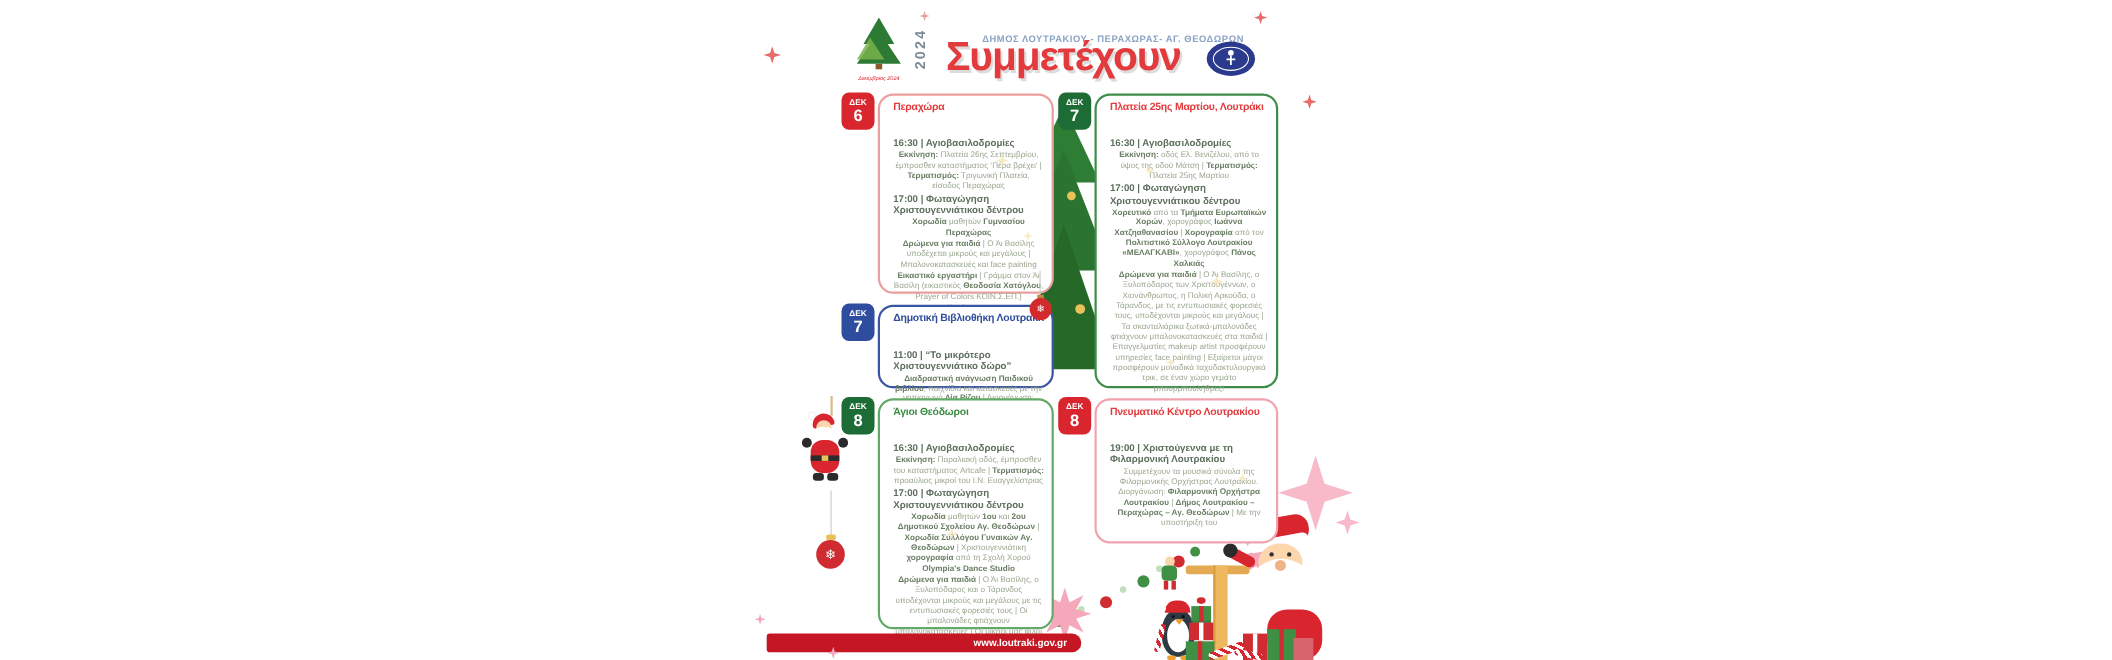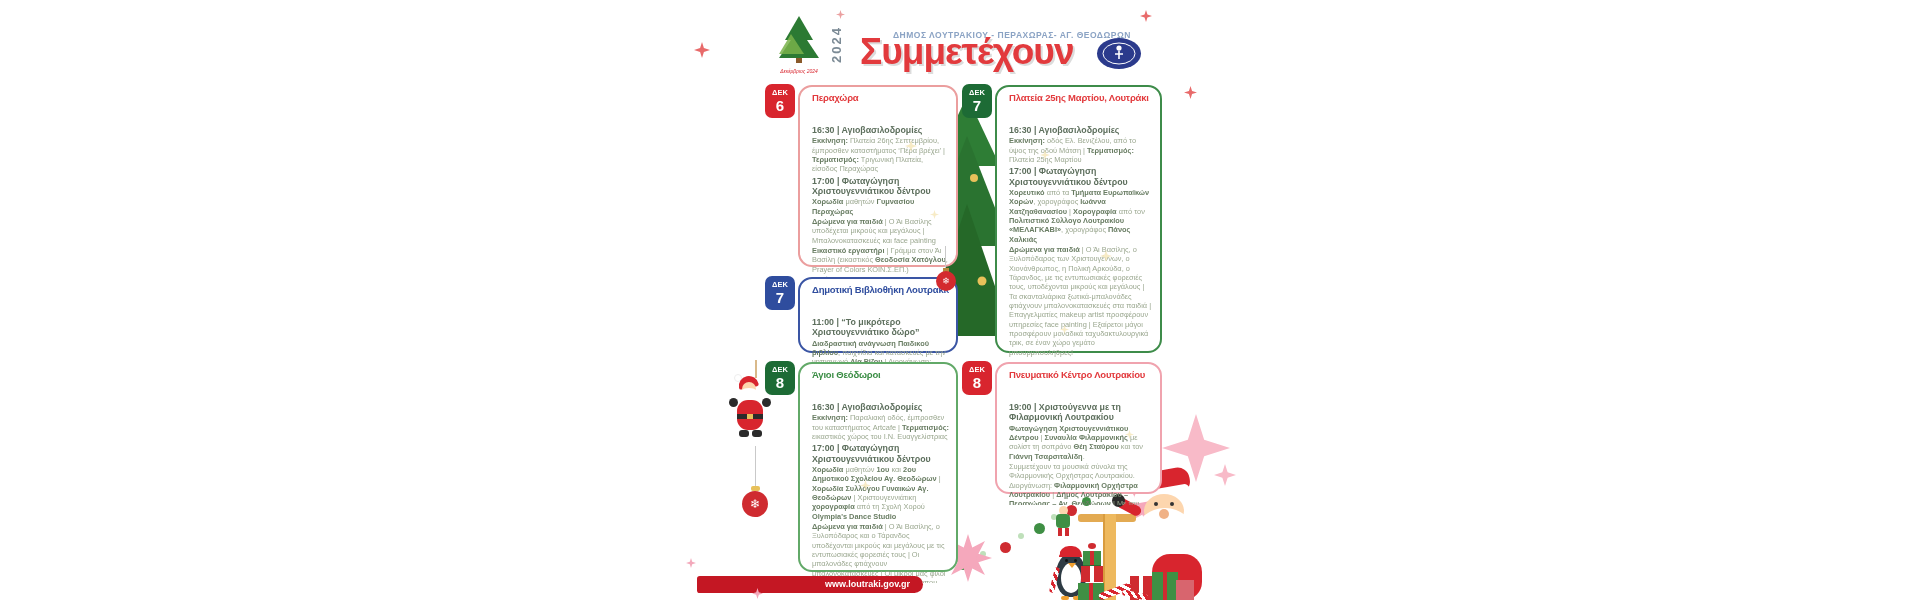--- a/index.html
+++ b/index.html
@@ -24,24 +24,24 @@
   .badge{position:absolute;left:-35px;top:-3px;width:30px;height:34px;border-radius:7px;
     background:var(--badc);color:#fff;display:flex;flex-direction:column;align-items:center;
     justify-content:center;line-height:1;}
   .badge .m{font-size:7.5px;font-weight:bold;margin-bottom:1px;}
   .badge .d{font-size:15px;font-weight:bold;}
   .card-title{font-size:9.5px;font-weight:bold;color:var(--tc);margin:1px 0 2px;
     letter-spacing:-.2px;white-space:nowrap;overflow:hidden;}
   .card-content{overflow:hidden;height:calc(100% - 15px);margin-top:20px;}
   .entry{margin:0 0 1px;}
   .entry.time{font-size:8.8px;font-weight:bold;color:#5d6f5d;margin:2px 0 1px;line-height:1.18;}
-  .entry.para{font-size:7.4px;line-height:1.26;color:#9aa78f;}
+  .entry.para{font-size:7.4px;line-height:1.26;color:#9aa78f;text-align:center;}
   .entry.para .b{font-weight:bold;color:#697d63;}
   
-  .site-bar{position:absolute;left:697px;top:576px;width:226px;height:17px;background:#c41723;
+  .site-bar{position:absolute;left:697px;top:576px;width:286px;height:17px;background:#c41723;
     border-radius:3px 9px 9px 3px;color:#fff;font-size:9px;font-weight:bold;text-align:right;
     padding-right:13px;line-height:17px;box-sizing:border-box;z-index:2;}
   
   .abs{position:absolute;}
   .dot{position:absolute;border-radius:50%;}
   .spark4{position:absolute;clip-path:polygon(50% 0,62% 38%,100% 50%,62% 62%,50% 100%,38% 62%,0 50%,38% 38%);}
   .flower{position:absolute;}
   .flower .p{position:absolute;left:0;top:0;width:100%;height:100%;
     clip-path:polygon(50% 0,62% 38%,100% 50%,62% 62%,50% 100%,38% 62%,0 50%,38% 38%);}
   .bauble{position:absolute;border-radius:50%;color:#fff;display:flex;align-items:center;
@@ -111,21 +111,21 @@
 </section>
 
 <section class="card" style="left: 798px; top: 362px; width: 160px; height: 210px; --bc: #62a968; --badc: #1d6b35; --tc: #3a8d44;">
   <div class="badge">
     <span class="m">ΔΕΚ</span>
     <span class="d">8</span>
   </div>
   <h2 class="card-title">Άγιοι Θεόδωροι</h2>
   <div class="card-content">
       <div class="entry time"><span>16:30 | Αγιοβασιλοδρομίες</span></div>
-      <div class="entry para"><span class="b">Εκκίνηση:</span><span> Παραλιακή οδός, έμπροσθεν του καταστήματος Artcafe | </span><span class="b">Τερματισμός:</span><span> εικαστικός χώρος του Ι.Ν. Ευαγγελίστριας</span></div>
+      <div class="entry para"><span class="b">Εκκίνηση:</span><span> Παραλιακή οδός, έμπροσθεν του καταστήματος Artcafe | </span><span class="b">Τερματισμός:</span><span> προαύλιος μικροί του Ι.Ν. Ευαγγελίστριας</span></div>
       <div class="entry time"><span>17:00 | Φωταγώγηση Χριστουγεννιάτικου δέντρου</span></div>
       <div class="entry para"><span class="b">Χορωδία</span><span> μαθητών </span><span class="b">1ου</span><span> και </span><span class="b">2ου Δημοτικού Σχολείου Αγ. Θεοδώρων</span><span> | </span><span class="b">Χορωδία Συλλόγου Γυναικών Αγ. Θεοδώρων</span><span> | Χριστουγεννιάτικη </span><span class="b">χορογραφία</span><span> από τη Σχολή Χορού </span><span class="b">Olympia's Dance Studio</span></div>
       <div class="entry para"><span class="b">Δρώμενα για παιδιά</span><span> | Ο Άι Βασίλης, ο Ξυλοπόδαρος και ο Τάρανδος υποδέχονται μικρούς και μεγάλους με τις εντυπωσιακές φορεσιές τους | Οι μπαλονάδες φτιάχνουν μπαλονοκατασκευές | Οι μικροί μας φίλοι απολαμβάνουν ζωγραφική προσώπου (face painting) | Εξαίρετοι μάγοι προσφέρουν μοναδικά ταχυδακτυλουργικά τρικ, σε έναν χώρο γεμάτο μπουρμπουλήθρες!</span></div>
     </div>
 </section>
 
 <section class="card" style="left: 995px; top: 85px; width: 167px; height: 268px; --bc: #3e8c4a; --badc: #1d6b35; --tc: #e23a3d;">
   <div class="badge">
     <span class="m">ΔΕΚ</span>
     <span class="d">7</span>
@@ -141,21 +141,20 @@
 </section>
 
 <section class="card" style="left: 995px; top: 362px; width: 167px; height: 132px; --bc: #f0a3ae; --badc: #d8252e; --tc: #e23a3d;">
   <div class="badge">
     <span class="m">ΔΕΚ</span>
     <span class="d">8</span>
   </div>
   <h2 class="card-title">Πνευματικό Κέντρο Λουτρακίου</h2>
   <div class="card-content">
       <div class="entry time"><span>19:00 | Χριστούγεννα με τη Φιλαρμονική Λουτρακίου</span></div>
-      <div class="entry para"><span class="b">Φωταγώγηση Χριστουγεννιάτικου Δέντρου</span><span> | </span><span class="b">Συναυλία Φιλαρμονικής</span><span> με σολίστ τη σοπράνο </span><span class="b">Θέη Σταύρου</span><span> και τον </span><span class="b">Γιάννη Τσαρσιταλίδη</span><span>.</span></div>
       <div class="entry para"><span>Συμμετέχουν τα μουσικά σύνολα της Φιλαρμονικής Ορχήστρας Λουτρακίου. Διοργάνωση: </span><span class="b">Φιλαρμονική Ορχήστρα Λουτρακίου</span><span> | </span><span class="b">Δήμος Λουτρακίου – Περαχώρας – Αγ. Θεοδώρων</span><span> | Με την υποστήριξη του </span></div>
     </div>
 </section>
 
 <div class="site-bar" style="background: rgb(196, 23, 35);">
   <span>www.loutraki.gov.gr</span>
 </div>
 
 <div class="abs" style="left:945px;top:246px;width:1px;height:26px;background:#c9c9c9;z-index:3;"></div>
 <div class="abs" style="left:943px;top:268px;width:6px;height:4px;background:#b58a3c;z-index:3;"></div>

